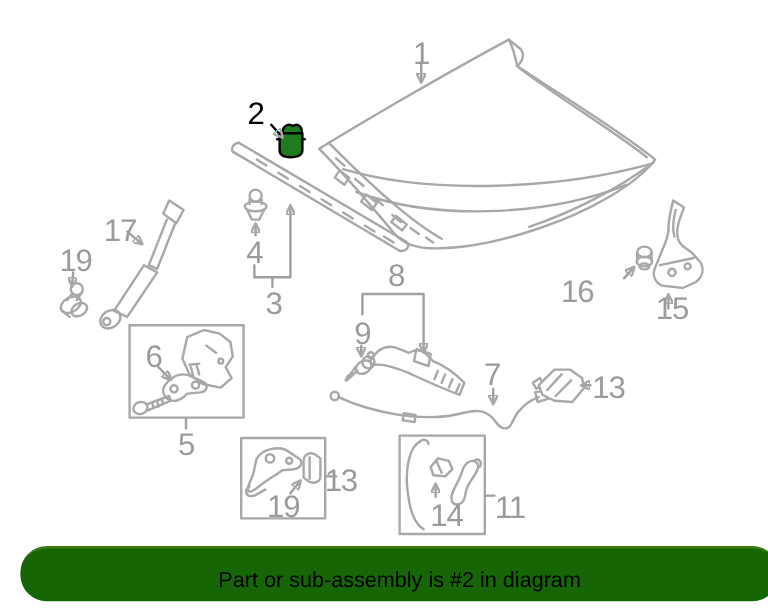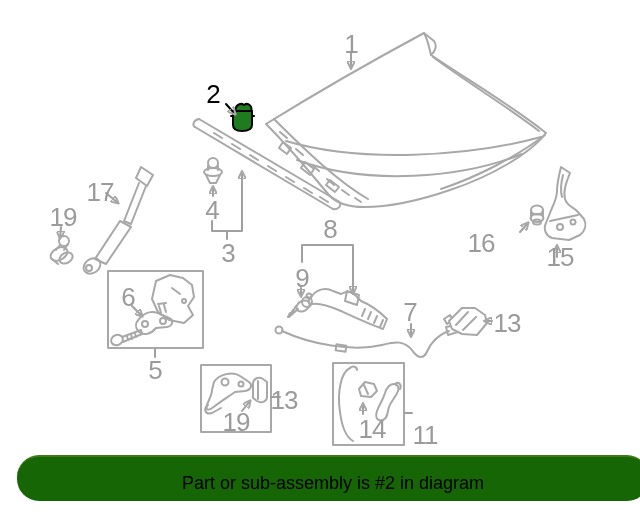--- a/index.html
+++ b/index.html
@@ -187,21 +187,21 @@
   <div class="plabel" style="left:351px;top:31px">1</div>
   <div class="plabel hlt" style="left:213px;top:81px">2</div>
   <div class="plabel" style="left:228px;top:240px">3</div>
   <div class="plabel" style="left:212px;top:197px">4</div>
   <div class="plabel" style="left:155px;top:357px">5</div>
   <div class="plabel" style="left:128px;top:284px">6</div>
   <div class="plabel" style="left:410px;top:299px">7</div>
   <div class="plabel" style="left:330px;top:216px">8</div>
   <div class="plabel" style="left:302px;top:265px">9</div>
   <div class="plabel" style="left:507px;top:310px">13</div>
-  <div class="plabel" style="left:425px;top:422px">11</div>
+  <div class="plabel" style="left:425px;top:410px">11</div>
   <div class="plabel" style="left:372px;top:416px">14</div>
   <div class="plabel" style="left:284px;top:387px">13</div>
   <div class="plabel" style="left:236px;top:409px">19</div>
   <div class="plabel" style="left:560px;top:244px">15</div>
   <div class="plabel" style="left:481px;top:230px">16</div>
   <div class="plabel" style="left:100px;top:179px">17</div>
   <div class="plabel" style="left:63px;top:204px">19</div>
 
   <div class="banner">
     <div>Part or sub-assembly is #2 in diagram</div>

